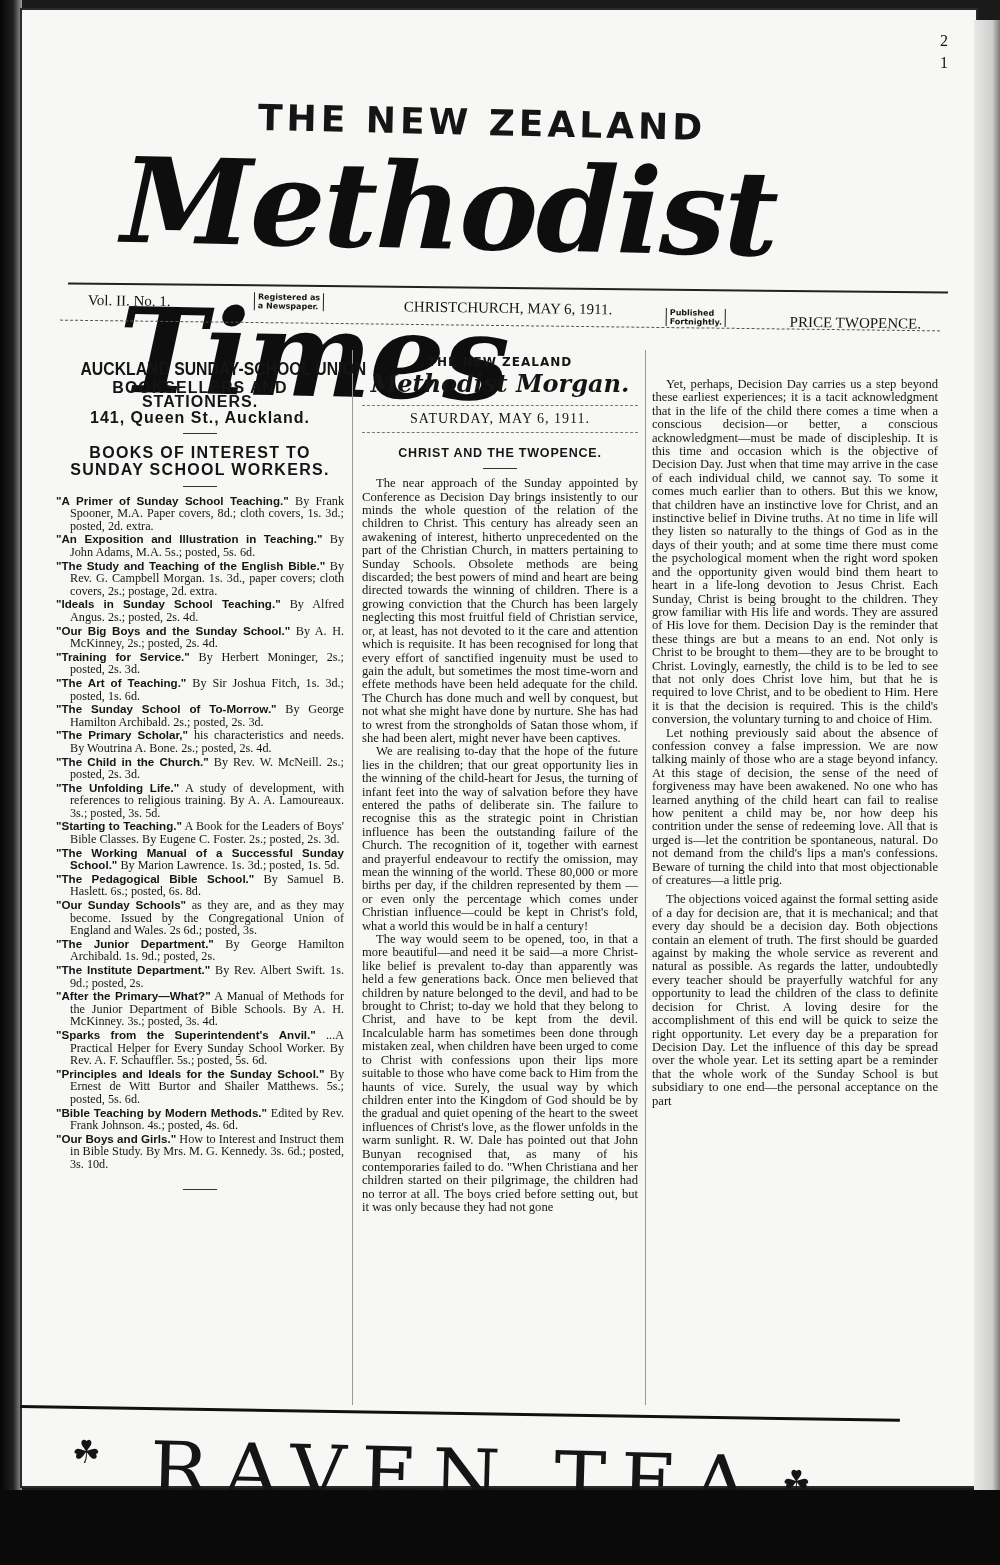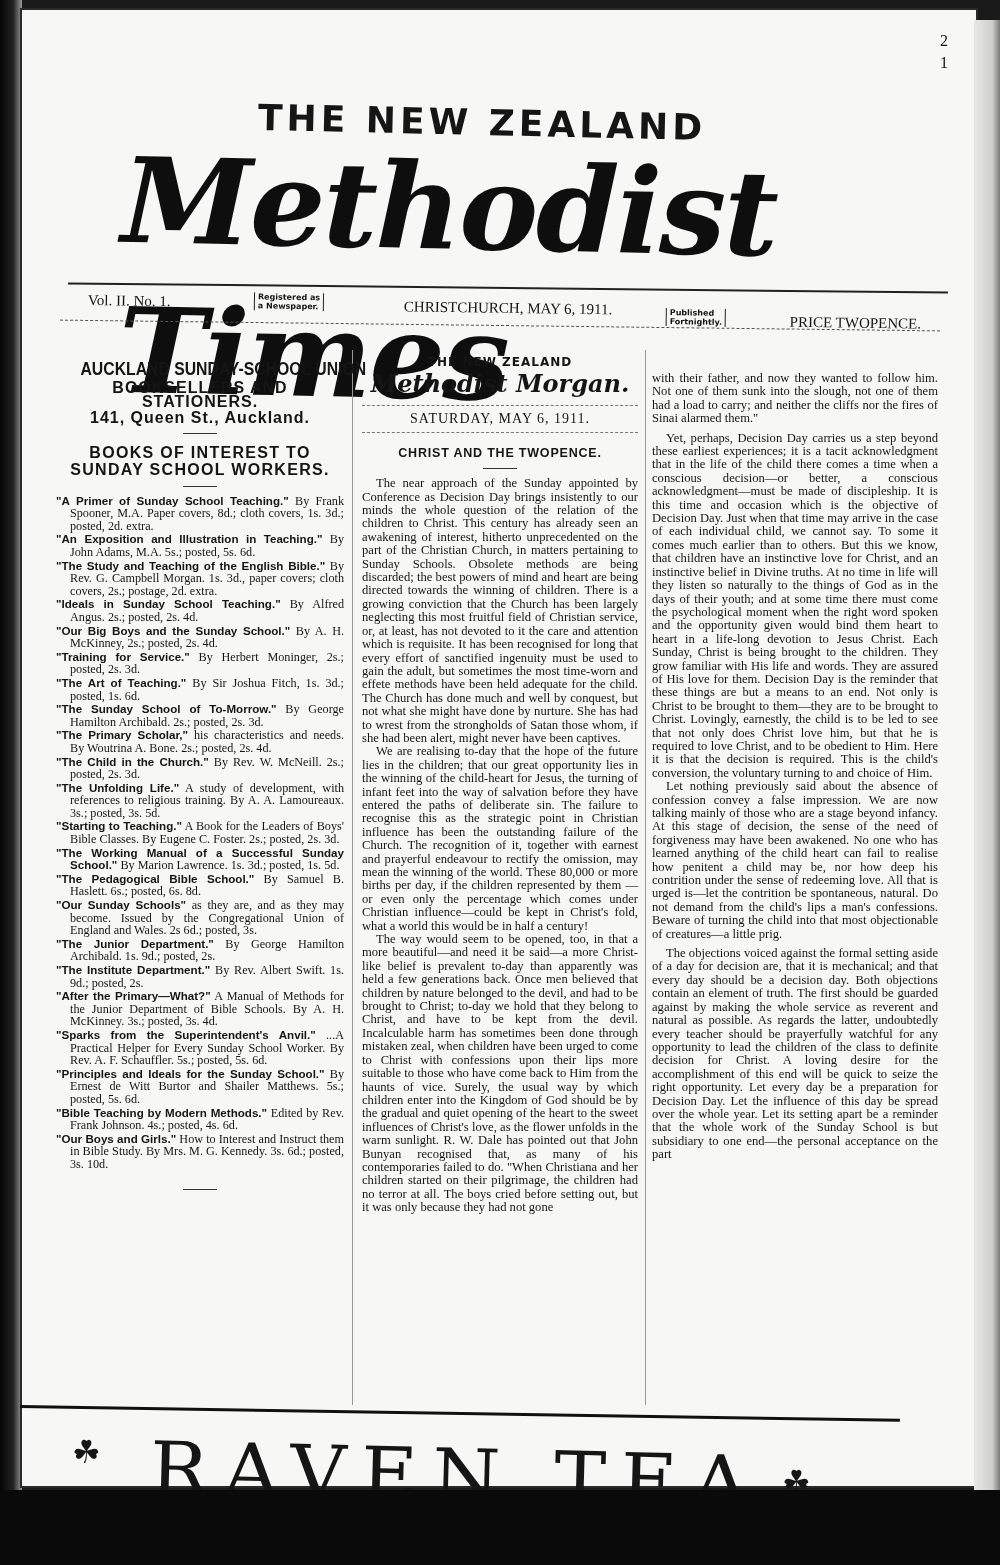--- a/index.html
+++ b/index.html
@@ -112,21 +112,20 @@
   <div class="mini-mast">Methodist Morgan.</div>
   <div class="date-line">SATURDAY, MAY 6, 1911.</div>
   <div class="art-head">CHRIST AND THE TWOPENCE.</div>
   <div class="short-rule"></div>
   <p class="para">The near approach of the Sunday appointed by Conference as Decision Day brings insistently to our minds the whole question of the relation of the children to Christ. This century has already seen an awakening of interest, hitherto unprecedented on the part of the Christian Church, in matters pertaining to Sunday Schools. Obsolete methods are being discarded; the best powers of mind and heart are being directed towards the winning of children. There is a growing conviction that the Church has been largely neglecting this most fruitful field of Christian service, or, at least, has not devoted to it the care and attention which is requisite. It has been recognised for long that every effort of sanctified ingenuity must be used to gain the adult, but sometimes the most time-worn and effete methods have been held adequate for the child. The Church has done much and well by conquest, but not what she might have done by nurture. She has had to wrest from the strongholds of Satan those whom, if she had been alert, might never have been captives.</p>
   <p class="para">We are realising to-day that the hope of the future lies in the children; that our great opportunity lies in the winning of the child-heart for Jesus, the turning of infant feet into the way of salvation before they have entered the paths of deliberate sin. The failure to recognise this as the strategic point in Christian influence has been the outstanding failure of the Church. The recognition of it, together with earnest and prayerful endeavour to rectify the omission, may mean the winning of the world. These 80,000 or more births per day, if the children represented by them —or even only the percentage which comes under Christian influence—could be kept in Christ's fold, what a world this would be in half a century!</p>
   <p class="para">The way would seem to be opened, too, in that a more beautiful—and need it be said—a more Christ-like belief is prevalent to-day than apparently was held a few generations back. Once men believed that children by nature belonged to the devil, and had to be brought to Christ; to-day we hold that they belong to Christ, and have to be kept from the devil. Incalculable harm has sometimes been done through mistaken zeal, when children have been urged to come to Christ with confessions upon their lips more suitable to those who have come back to Him from the haunts of vice. Surely, the usual way by which children enter into the Kingdom of God should be by the gradual and quiet opening of the heart to the sweet influences of Christ's love, as the flower unfolds in the warm sunlight. R. W. Dale has pointed out that John Bunyan recognised that, as many of his contemporaries failed to do. "When Christiana and her children started on their pilgrimage, the children had no terror at all. The boys cried before setting out, but it was only because they had not gone</p>
 </div>
 
 <div class="col col-right">
-  <p style="margin:0;">with their father, and now they wanted to follow him. Not one of them sunk into the slough, not one of them had a load to carry; and neither the cliffs nor the fires of Sinai alarmed them."</p>
   <p class="para" style="margin-top:6px;">Yet, perhaps, Decision Day carries us a step beyond these earliest experiences; it is a tacit acknowledgment that in the life of the child there comes a time when a conscious decision—or better, a conscious acknowledgment—must be made of discipleship. It is this time and occasion which is the objective of Decision Day. Just when that time may arrive in the case of each individual child, we cannot say. To some it comes much earlier than to others. But this we know, that children have an instinctive love for Christ, and an instinctive belief in Divine truths. At no time in life will they listen so naturally to the things of God as in the days of their youth; and at some time there must come the psychological moment when the right word spoken and the opportunity given would bind them heart to heart in a life-long devotion to Jesus Christ. Each Sunday, Christ is being brought to the children. They grow familiar with His life and words. They are assured of His love for them. Decision Day is the reminder that these things are but a means to an end. Not only is Christ to be brought to them—they are to be brought to Christ. Lovingly, earnestly, the child is to be led to see that not only does Christ love him, but that he is required to love Christ, and to be obedient to Him. Here it is that the decision is required. This is the child's conversion, the voluntary turning to and choice of Him.</p>
   <p class="para">Let nothing previously said about the absence of confession convey a false impression. We are now talking mainly of those who are a stage beyond infancy. At this stage of decision, the sense of the need of forgiveness may have been awakened. No one who has learned anything of the child heart can fail to realise how penitent a child may be, nor how deep his contrition under the sense of redeeming love. All that is urged is—let the contrition be spontaneous, natural. Do not demand from the child's lips a man's confessions. Beware of turning the child into that most objectionable of creatures—a little prig.</p>
   <p class="para" style="margin-top:6px;">The objections voiced against the formal setting aside of a day for decision are, that it is mechanical; and that every day should be a decision day. Both objections contain an element of truth. The first should be guarded against by making the whole service as reverent and natural as possible. As regards the latter, undoubtedly every teacher should be prayerfully watchful for any opportunity to lead the children of the class to definite decision for Christ. A loving desire for the accomplishment of this end will be quick to seize the right opportunity. Let every day be a preparation for Decision Day. Let the influence of this day be spread over the whole year. Let its setting apart be a reminder that the whole work of the Sunday School is but subsidiary to one end—the personal acceptance on the part</p>
 </div>
 
 <div class="ad">
   <div class="ad-rule"></div>
   <span class="fleuron" style="left:52px;top:28px;">☘</span>
   <div class="ad-text">RAVEN TEA.</div>
   <span class="fleuron" style="left:762px;top:58px;">☘</span>

